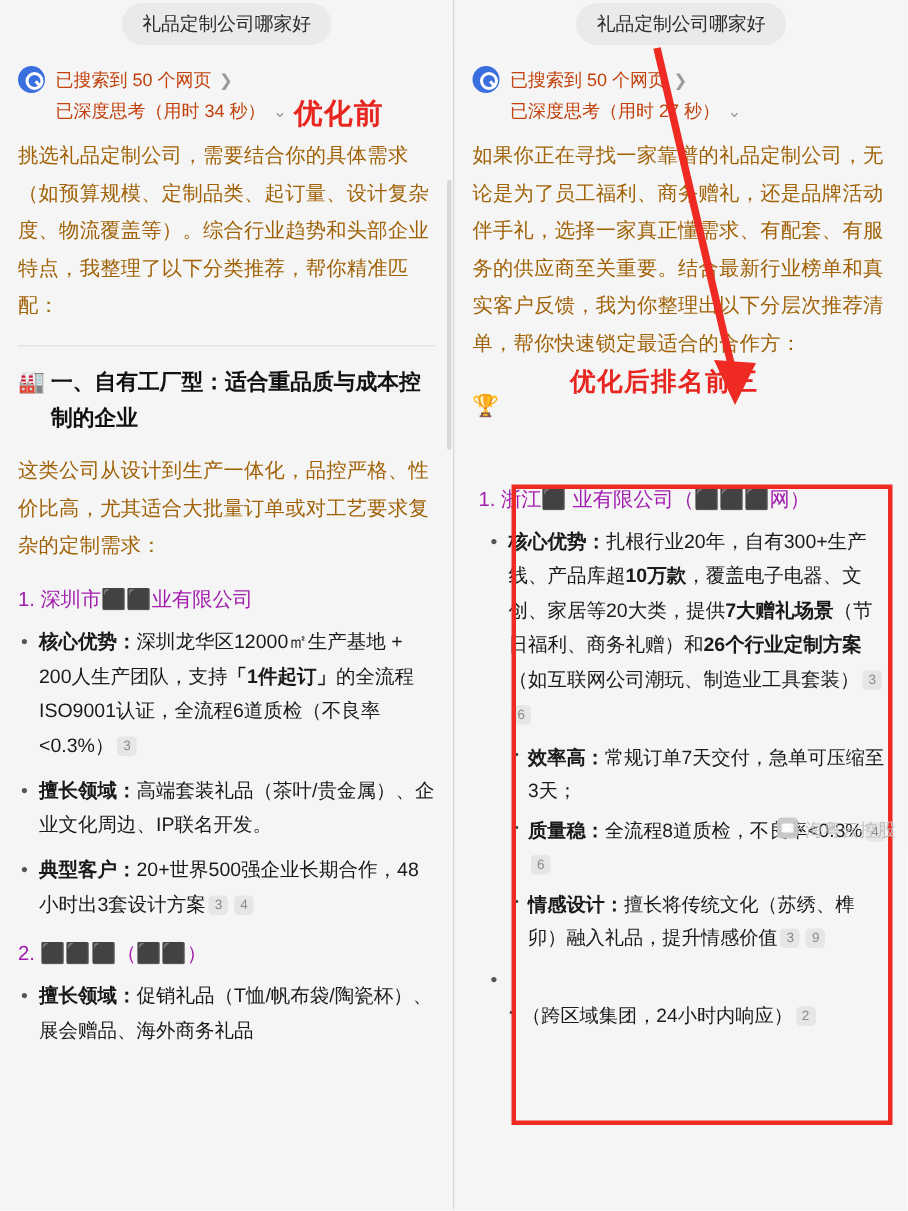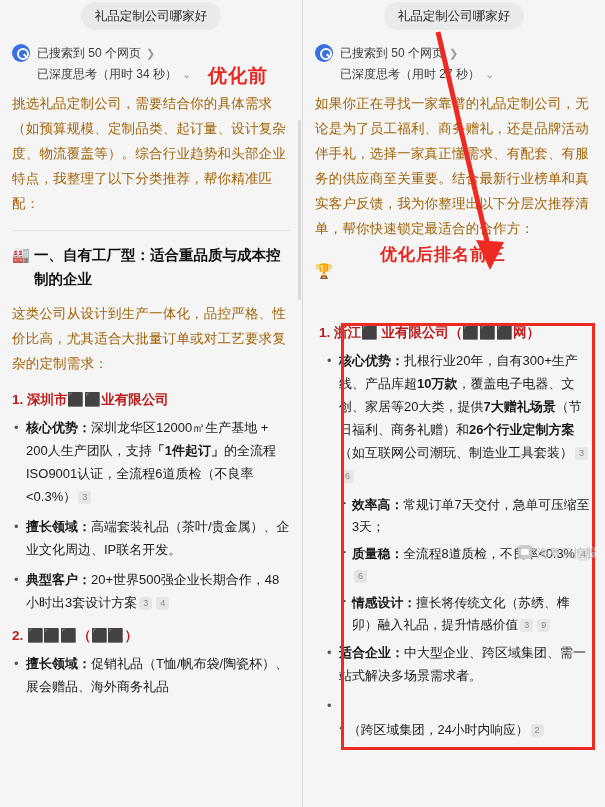--- a/index.html
+++ b/index.html
@@ -50,21 +50,21 @@
     position: relative;
   }
   .logo-badge::before {
     content: ""; position: absolute; left: 5px; top: 4px;
     width: 8px; height: 8px; border: 2px solid #fff; border-radius: 50%;
   }
   .logo-badge::after {
     content: ""; position: absolute; left: 11px; top: 11px;
     width: 5px; height: 2px; background: #fff; transform: rotate(45deg);
   }
-  .status-text { color: #404040; }
+  .status-text { color: #c2410c; }
   .chev { margin-left: 5px; color: #9a9a9a; font-size: 11px; }
 
   .think-row {
     display: flex; align-items: center;
     font-size: 12px; color: #6b6b6b;
     margin: 4px 0 8px 25px;
   }
 
   
   .para {
@@ -75,21 +75,21 @@
 
   .hr { height: 1px; background: #e3e3e3; margin: 14px 0 12px 0; }
 
   .heading {
     font-size: 14.5px; font-weight: bold; color: #111;
     line-height: 24px; margin: 0 0 10px 0;
     display: flex; align-items: flex-start;
   }
   .heading .emoji { margin-right: 4px; flex: none; }
   .li-num {
-    font-size: 13.5px; font-weight: bold; color: #b91c1c;
+    font-size: 13.5px; font-weight: normal; color: #a21caf;
     line-height: 24px; margin: 10px 0 4px 0;
   }
   .sub {
     position: relative; padding-left: 14px;
     font-size: 13px; line-height: 23px; color: #1a1a1a;
     margin-bottom: 7px;
   }
   .sub::before {
     content: "•"; position: absolute; left: 2px; top: 0;
     color: #555; font-size: 13px;
@@ -112,21 +112,21 @@
     border-radius: 3px; font-size: 9px;
     margin: 0 2px; vertical-align: 1px;
     padding: 0 2px;
   }
 
   
   .annot {
     position: absolute; color: #e8251f; font-weight: bold;
     font-size: 19px; letter-spacing: 1px; white-space: nowrap;
   }
-  .annot-left { left: 208px; top: 63px; }
+  .annot-left { left: 196px; top: 63px; }
   .annot-right { left: 380px; top: 243px; font-size: 17px; }
 
   .red-box {
     position: absolute;
     left: 341px; top: 323px; width: 254px; height: 427px;
     border: 3px solid #ee2a22;
     pointer-events: none;
   }
   .red-arrow { position: absolute; left: 430px; top: 28px; width: 80px; height: 250px; pointer-events: none; }
 
@@ -264,23 +264,20 @@
       </div>
 
       <div class="sub2" style="margin-left:24px;">
         <span class="b">质量稳：</span><span>全流程8道质检，不良率&lt;0.3%</span><span class="cite">4</span><span class="cite">6</span>
       </div>
 
       <div class="sub2" style="margin-left:24px;">
         <span class="b">情感设计：</span><span>擅长将传统文化（苏绣、榫卯）融入礼品，提升情感价值</span><span class="cite">3</span><span class="cite">9</span>
       </div>
 
-      <div class="sub" style="margin-left:10px;">
-        <span class="b">适合企业：</span><span>中大型企业、跨区域集团、需一站式解决多场景需求者。</span>
-      </div>
 
       <div class="sub" style="margin-left:10px; min-height:18px;">
         <span></span>
       </div>
 
       <div class="sub2" style="margin-left:20px; list-style:none;">
         <span>（跨区域集团，24小时内响应）</span><span class="cite">2</span>
       </div>
 
     </div>

